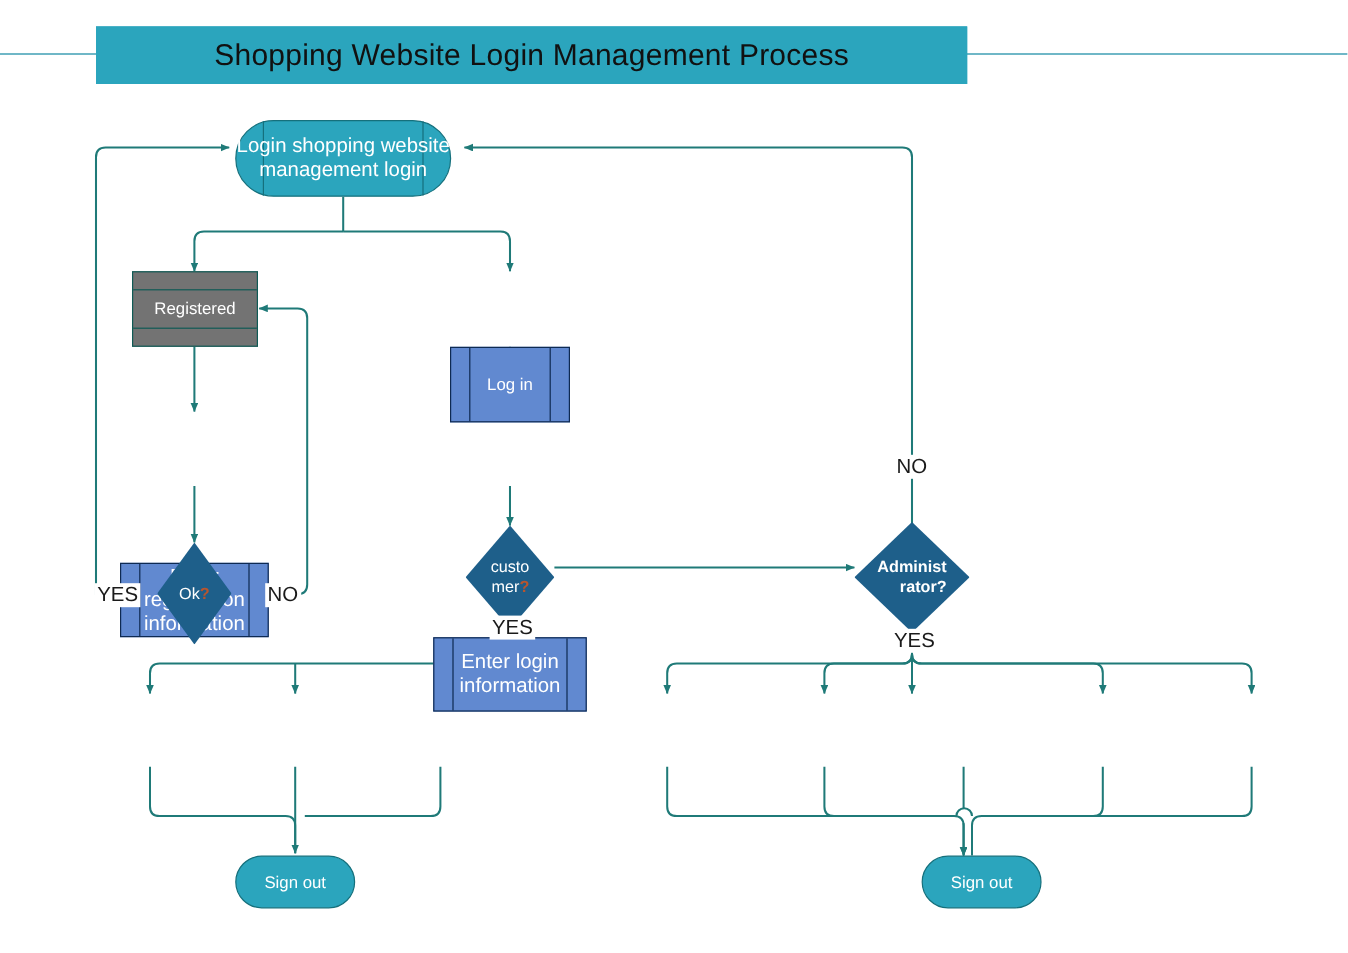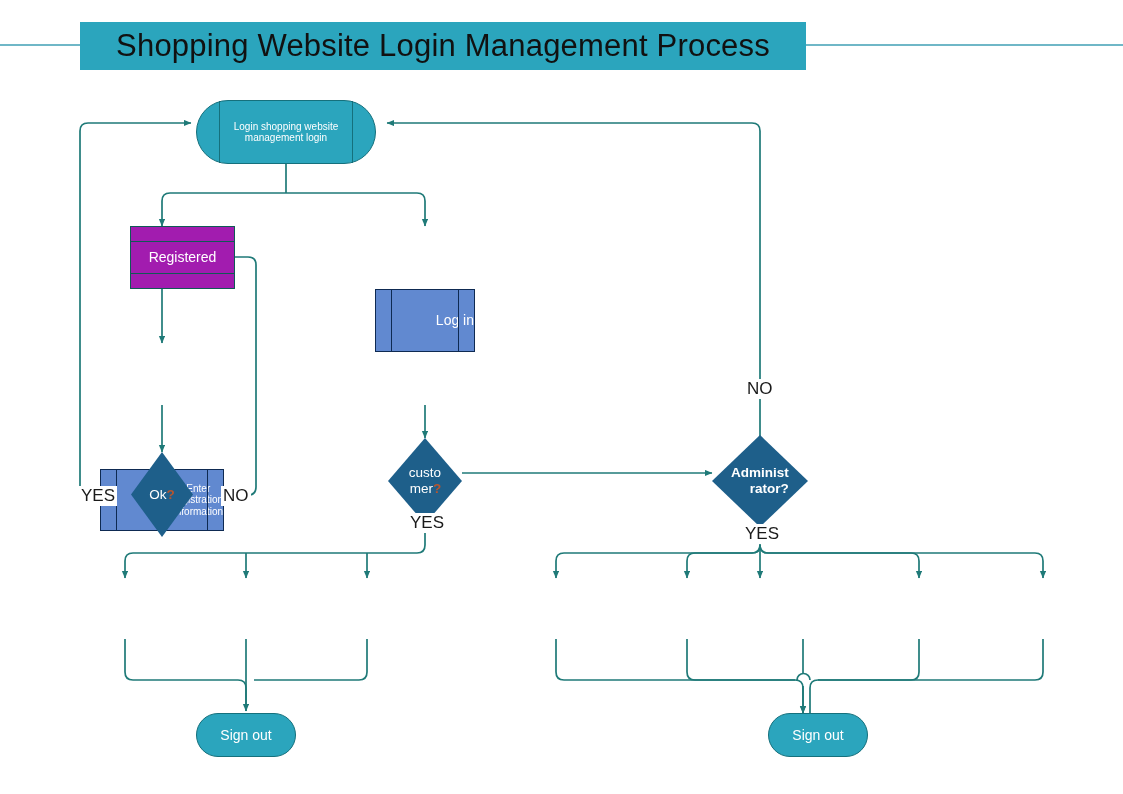--- a/index.html
+++ b/index.html
@@ -13,42 +13,42 @@
   #stage{position:absolute;left:0;top:0;width:1123px;height:794px;}
   #wires{position:absolute;left:0;top:0;width:1123px;height:794px;}
 
   .node{position:absolute;box-sizing:border-box;display:flex;align-items:center;
         justify-content:center;text-align:center;color:#ffffff;line-height:1.15;}
 
   
   .title-band{position:absolute;left:80px;top:22px;width:724px;height:46px;
      background:#2ba5bd;border:1px solid #2ba5bd;display:flex;align-items:center;
      justify-content:center;}
-  .title-band span{color:#111111;font-size:31px;letter-spacing:.2px;white-space:nowrap;}
+  .title-band span{color:#111111;font-size:25px;letter-spacing:.2px;white-space:nowrap;}
 
   
   .pill{border-radius:999px;border:1.6px solid #15707c;background:#2ba5bd;}
 
   
-  .vbars{position:relative;border:1.6px solid #0e2a52;justify-content:flex-end;}
+  .vbars{position:relative;border:1.6px solid #0e2a52;}
   .vbars::before,.vbars::after{content:"";position:absolute;top:0;bottom:0;width:0;
       border-left:1.4px solid #0e2a52;}
   .vbars::before{left:15px;}
   .vbars::after{right:15px;}
 
   
-  .hbars{position:relative;border:1.6px solid #0f5a55;background:#a21caf;margin-left:20px;}
+  .hbars{position:relative;border:1.6px solid #0f5a55;background:#737373;}
   .hbars::before,.hbars::after{content:"";position:absolute;left:0;right:0;height:0;
       border-top:1.4px solid #0f5a55;}
   .hbars::before{top:14px;}
   .hbars::after{bottom:14px;}
 
   .blue{background:#6189d0;}
 
-  .f13{font-size:10px;}
+  .f13{font-size:17px;}
   .f14{font-size:14px;}
 
   
   .diamond{position:absolute;}
   .diamond .shape{position:absolute;inset:0;background:#1e5f8a;
       clip-path:polygon(50% 0,100% 50%,50% 100%,0 50%);}
   .diamond .txt{position:absolute;inset:0;display:flex;align-items:center;
       justify-content:center;color:#fff;font-size:13.5px;line-height:1.15;text-align:right;}
   .q{color:#b8552e;font-weight:bold;}
 
@@ -138,20 +138,26 @@
   </div>
 
   <div class="node vbars blue f13" style="left:100px;top:343px;width:124px;height:62px;">
     <div>
       <div>Enter</div>
       <div>registration</div>
       <div>information</div>
     </div>
   </div>
 
+  <div class="node vbars blue f13" style="left:361px;top:343px;width:128px;height:62px;">
+    <div>
+      <div>Enter login</div>
+      <div>information</div>
+    </div>
+  </div>
 
   <div class="diamond" style="left:131px;top:452px;width:62px;height:85px;">
     <div class="shape"></div>
     <div class="txt">
       <span><span>Ok</span><span class="q">?</span></span>
     </div>
   </div>
 
   <div class="diamond" style="left:388px;top:438px;width:74px;height:86px;">
     <div class="shape"></div>

